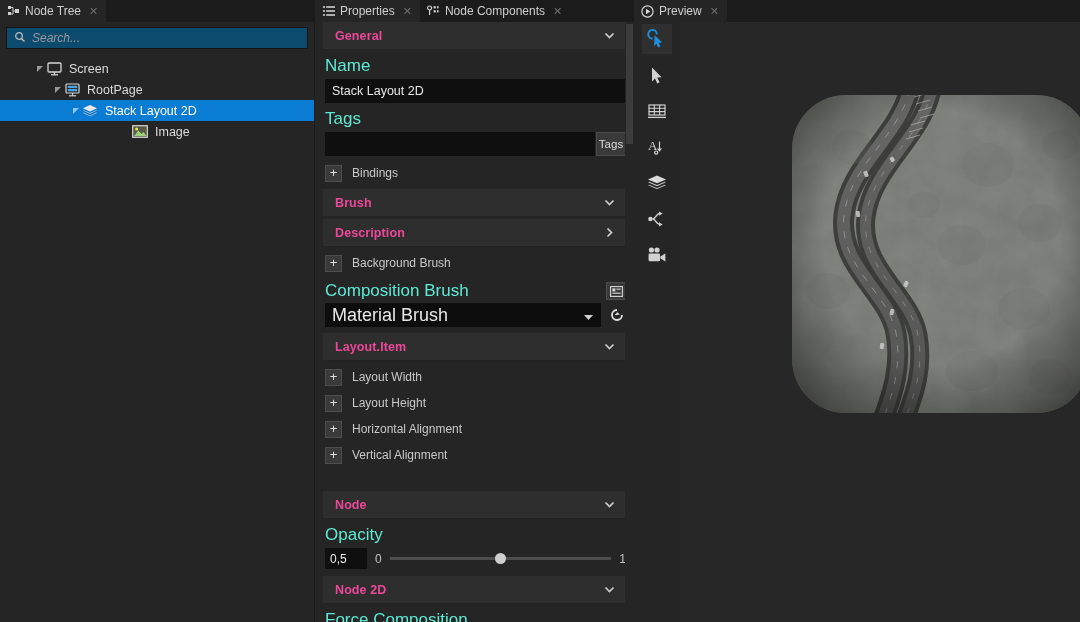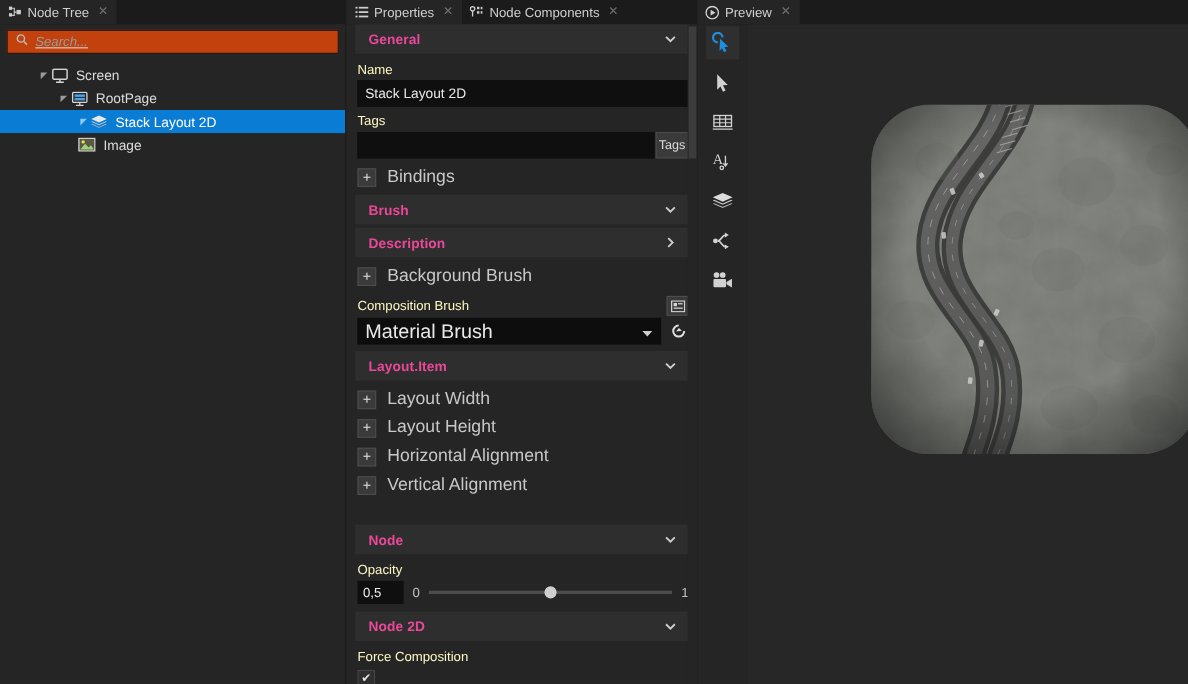--- a/index.html
+++ b/index.html
@@ -16,22 +16,22 @@
   .tabbar { height: 22px; background: #1b1b1b; display: flex; align-items: stretch; flex: none; }
   .tab { display: flex; align-items: center; gap: 5px; padding: 0 8px 0 7px;
          font-size: 12px; color: #cfcfcf; background: #1b1b1b; position: relative; }
   .tab.active { background: #252525; }
   .tab .tabicon { width: 13px; height: 13px; display: inline-flex; align-items: center; justify-content: center; }
   .tab .closex { font-size: 11px; color: #6e6e6e; margin-left: 3px; line-height: 1; }
 
   
   .panel-left { width: 314px; height: 622px; background: #252525; display: flex; flex-direction: column; flex: none; }
   .searchwrap { padding: 5px 6px 5px 6px; background: #252525; }
-  .searchbox { height: 22px; background: #c2410c; border: 1px solid #141414; display: flex; align-items: center;
-               gap: 6px; padding: 0 7px; text-decoration: underline; }
+  .searchbox { height: 22px; background: #0c4a6e; border: 1px solid #141414; display: flex; align-items: center;
+               gap: 6px; padding: 0 7px; }
   .searchbox svg { flex: none; }
   .searchbox input { flex: 1; background: transparent; border: none; outline: none;
                      color: #cfcfcf; font-size: 12px; font-style: italic;
                      font-family: "Liberation Sans", sans-serif; }
   .searchbox input::placeholder { color: #9a9a9a; font-style: italic; }
   .tree { flex: 1; overflow: hidden; padding-top: 4px; }
   .trow { height: 21px; display: flex; align-items: center; font-size: 12.5px; color: #dcdcdc; cursor: default; }
   .trow.sel { background: #0b7cd4; color: #fff; }
   .twist { width: 11px; height: 11px; flex: none; display: flex; align-items: center; justify-content: center; }
   .ticon { width: 18px; height: 16px; flex: none; display: flex; align-items: center; justify-content: center; margin-right: 6px; }
@@ -44,33 +44,33 @@
   .vscroll { position: absolute; right: 0; top: 0; width: 9px; height: 100%; background: #252525; }
   .vscroll i { position: absolute; left: 1px; width: 7px; background: #3c3c3c; display: block; }
 
   .sect { margin: 0 8px 0 8px; }
   .secthead { height: 28px; background: #2e2e2e; border-bottom: 1px solid #232323;
               display: flex; align-items: center; justify-content: space-between;
               padding: 0 10px 0 12px; }
   .secthead .stitle { font-size: 12.5px; font-weight: bold; color: #ec4899; letter-spacing: .1px; }
   .chev { width: 14px; height: 14px; color: #c9c9c9; display: flex; align-items: center; justify-content: center; }
 
-  .fieldlabel { font-size: 12px; color: #fef9c3; padding: 6px 0 3px 10px; }
+  .fieldlabel { font-size: 17px; color: #5eead4; padding: 6px 0 3px 10px; }
   .row { padding: 0 8px 0 10px; }
   .txtfield { height: 24px; background: #0f0f0f; border: 1px solid #0f0f0f; display: flex; align-items: center;
               padding: 0 6px; font-size: 12.5px; color: #e8e8e8; }
   .tagrow { display: flex; gap: 1px; padding: 0 8px 0 10px; align-items: stretch; }
   .tagrow .txtfield { flex: 1; }
   .tagbtn { width: 30px; background: #3a3a3a; border: 1px solid #4a4a4a; color: #dcdcdc;
             font-size: 11.5px; display: flex; align-items: center; justify-content: center; }
 
   .plusrow { display: flex; align-items: center; gap: 10px; height: 26px; padding-left: 10px; }
   .plusbtn { width: 17px; height: 17px; background: #3a3a3a; border: 1px solid #4d4d4d; color: #e0e0e0;
              font-size: 13px; line-height: 14px; display: flex; align-items: center; justify-content: center; flex: none; }
-  .plusrow .plabel { font-size: 16px; color: #c8c8c8; }
+  .plusrow .plabel { font-size: 12px; color: #c8c8c8; }
 
   .combo { height: 24px; background: #0d0d0d; border: 1px solid #0d0d0d; display: flex; align-items: center;
            padding: 0 6px; font-size: 18px; color: #e8e8e8; justify-content: space-between; flex: 1; }
   .comborow { display: flex; align-items: center; gap: 7px; padding: 0 8px 0 10px; }
   .iconbtn { width: 20px; height: 18px; background: #3a3a3a; border: 1px solid #4d4d4d;
              display: flex; align-items: center; justify-content: center; flex: none; }
   .plainicon { width: 18px; height: 18px; display: flex; align-items: center; justify-content: center; flex: none; }
 
   .brushhdr { display: flex; align-items: center; justify-content: space-between; padding: 5px 8px 2px 10px; }
   .brushhdr .fieldlabel { padding: 0; }
@@ -178,21 +178,21 @@
         <span class="ticon">
           <svg width="16" height="14" viewBox="0 0 16 14">
             <path d="M8 1 L15 4.2 L8 7.4 L1 4.2 Z" fill="#e9e9e9"></path>
             <path d="M8 9 L14.2 6.2 L15 6.6 L8 9.8 L1 6.6 L1.8 6.2 Z" fill="#cfcfcf"></path>
             <path d="M8 11.4 L14.2 8.6 L15 9 L8 12.2 L1 9 L1.8 8.6 Z" fill="#bdbdbd"></path>
           </svg>
         </span>
         <span class="tlabel">Stack Layout 2D</span>
       </div>
 
-      <div class="trow" style="padding-left:59px">
+      <div class="trow" style="padding-left:120px">
         <span class="twist"></span>
         <span class="ticon">
           <svg width="16" height="13" viewBox="0 0 16 13">
             <rect x="0.7" y="0.7" width="14.6" height="11.6" stroke="#d6d6d6" stroke-width="1.2" fill="#5a5a44"></rect>
             <circle cx="4.6" cy="4" r="1.5" fill="#e8e84a"></circle>
             <path d="M2 11 L6.4 5.6 L9.6 9 L11.6 7 L14.4 11 Z" fill="#9ed27a"></path>
           </svg>
         </span>
         <span class="tlabel">Image</span>
       </div>

